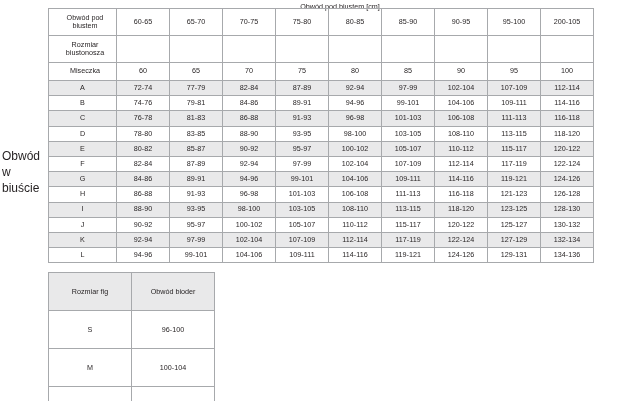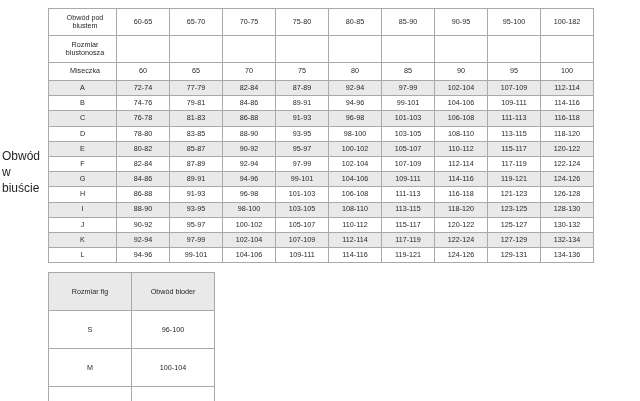--- a/index.html
+++ b/index.html
@@ -105,37 +105,38 @@
     color: #231f20;
   }
   .hips-c1 { width: 62px; }
   .hips-c2 { width: 62px; }
 </style>
 </head>
 <body>
 
 <div class="page">
 
+  <div class="top-title">Obwód pod biustem [cm]</div>
 
   <div class="side-label">Obwód w biuście</div>
 
   <div class="bra-wrap">
     <table class="grid">
       <tbody>
         <tr class="r-head-2">
           <td class="hdr-label">Obwód pod biustem</td>
           <td class="col-w">60-65</td>
           <td class="col-w">65-70</td>
           <td class="col-w">70-75</td>
           <td class="col-w">75-80</td>
           <td class="col-w">80-85</td>
           <td class="col-w">85-90</td>
           <td class="col-w">90-95</td>
           <td class="col-w">95-100</td>
-          <td class="col-w">100-182</td>
+          <td class="col-w">200-105</td>
         </tr>
         <tr class="r-head-2">
           <td class="hdr-label">Rozmiar biustonosza</td>
           <td></td>
           <td></td>
           <td></td>
           <td></td>
           <td></td>
           <td></td>
           <td></td>

